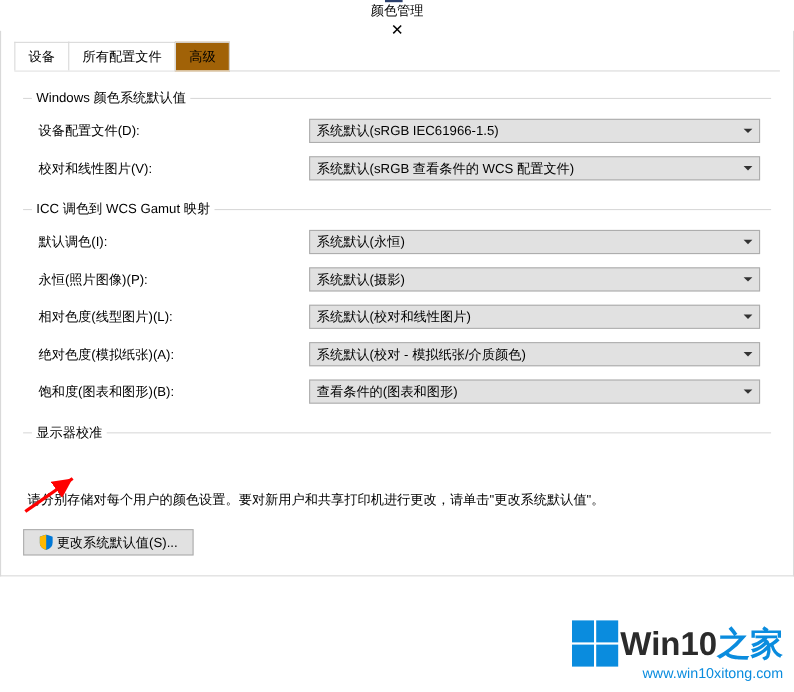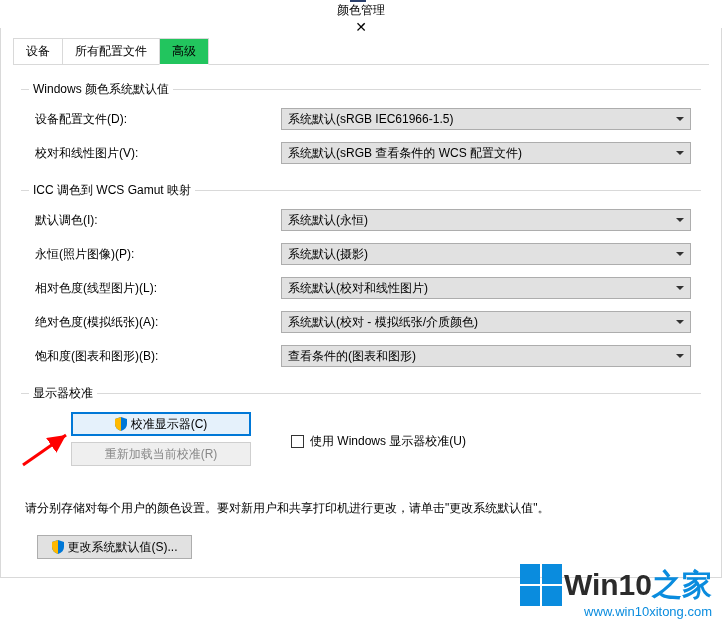--- a/index.html
+++ b/index.html
@@ -47,21 +47,21 @@
     .tab {
       padding: 4px 12px 4px 12px;
       border: 1px solid #d9d9d9;
       border-bottom: none;
       background: #fff;
       margin-right: -1px;
       position: relative;
       cursor: pointer;
     }
     .tab.active {
-      background: #22c55e;
+      background: #a16207;
       z-index: 2;
       border-bottom: 1px solid #fff;
       margin-bottom: -1px;
     }
     .panel { padding: 14px 8px 6px 8px; }
     .group {
       position: relative;
       border-top: 1px solid #d9d9d9;
       margin-top: 10px;
       padding: 18px 10px 12px 10px;
@@ -148,21 +148,21 @@
     .checkbox {
       width: 13px; height: 13px;
       border: 1px solid #333;
       background: #fff;
     }
     .note {
       margin: 22px 4px 18px 4px;
     }
     .bottom-btn {
       width: 155px;
-      margin-left: 16px;
+      margin-left: 0;
       justify-content: center;
     }
     .arrow-annotation {
       position: absolute;
       left: 18px;
       top: 430px;
       pointer-events: none;
     }
     .watermark {
       position: absolute;
@@ -265,40 +265,20 @@
         <div class="row-label">饱和度(图表和图形)(B):</div>
         <div class="dropdown">
           <span class="dropdown-text">查看条件的(图表和图形)</span>
           <span class="dropdown-arrow"></span>
         </div>
       </div>
     </div>
 
     <div class="group">
       <div class="group-title">显示器校准</div>
-      <div class="calib-section">
-        <div class="calib-buttons">
-          <div class="btn highlighted">
-            <span class="shield">
-              <svg viewBox="0 0 12 14">
-                    <path d="M6 0 L12 2 L12 7 Q12 12 6 14 Q0 12 0 7 L0 2 Z" fill="#0078d7"></path>
-                    <path d="M6 0 L6 14 Q0 12 0 7 L0 2 Z" fill="#ffb900"></path>
-                  </svg>
-            </span>
-            <span>校准显示器(C)</span>
-          </div>
-          <div class="btn disabled">
-            <span>重新加载当前校准(R)</span>
-          </div>
-        </div>
-        <div class="checkbox-row">
-          <span class="checkbox"></span>
-          <span>使用 Windows 显示器校准(U)</span>
-        </div>
-      </div>
     </div>
 
     <div class="note">请分别存储对每个用户的颜色设置。要对新用户和共享打印机进行更改，请单击"更改系统默认值"。</div>
 
     <div class="btn bottom-btn">
       <span class="shield">
         <svg viewBox="0 0 12 14">
               <path d="M6 0 L12 2 L12 7 Q12 12 6 14 Q0 12 0 7 L0 2 Z" fill="#0078d7"></path>
               <path d="M6 0 L6 14 Q0 12 0 7 L0 2 Z" fill="#ffb900"></path>
             </svg>

